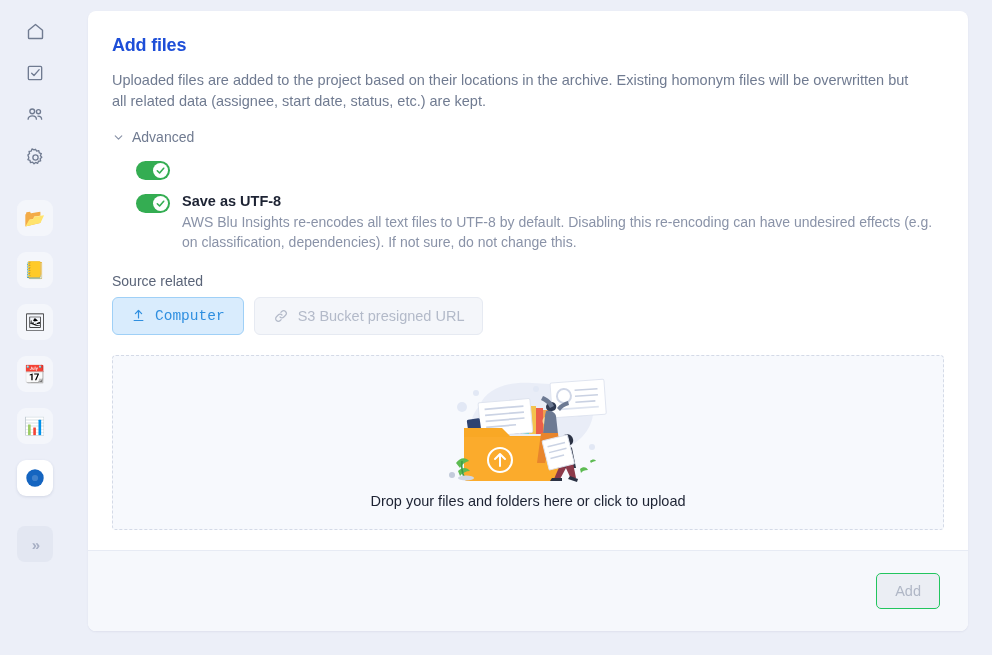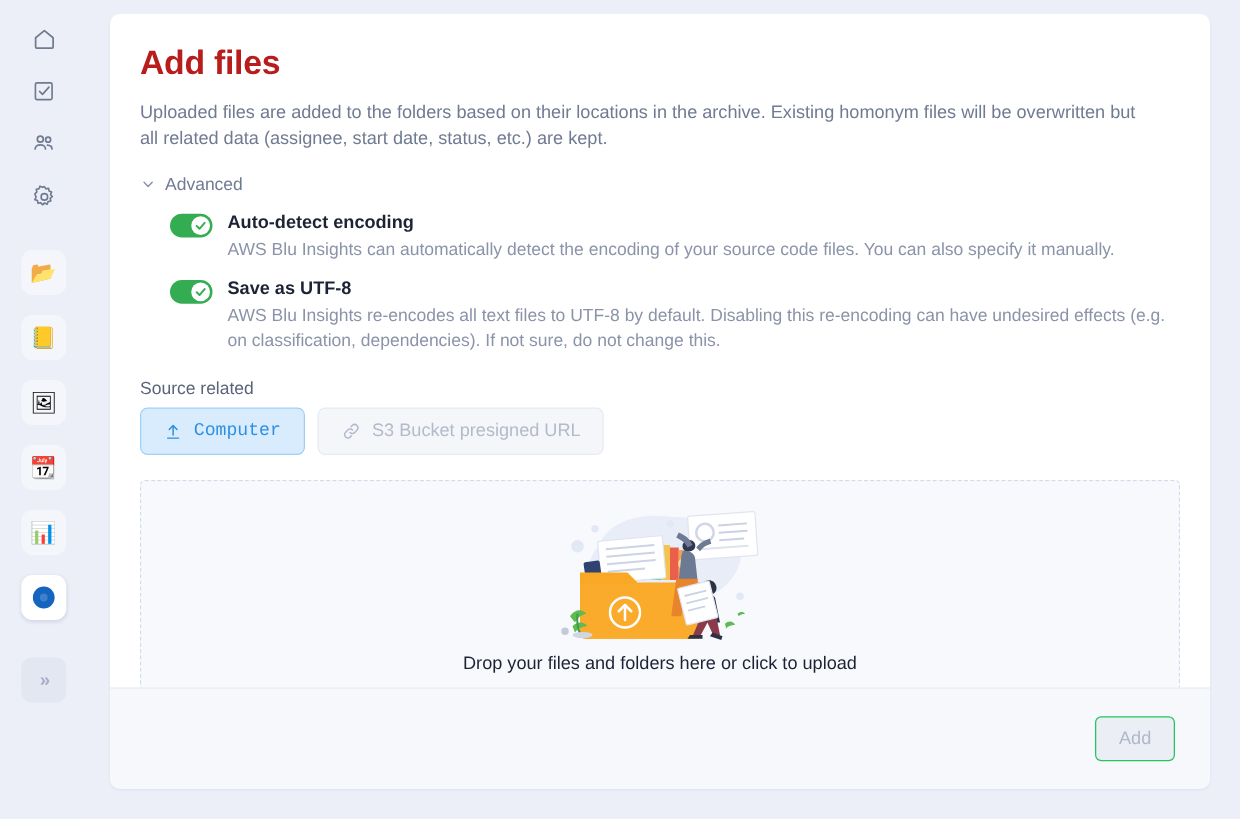--- a/index.html
+++ b/index.html
@@ -53,21 +53,21 @@
     width: 880px; height: 620px;
     background: #ffffff;
     border-radius: 8px;
     box-shadow: 0 1px 2px rgba(60,70,110,.08);
     display: flex; flex-direction: column;
     overflow: hidden;
   }
   #card-body { flex: 1; padding: 24px 24px 0 24px; overflow: hidden; }
 
   #page-title {
-    font-size: 27px; font-weight: bold; color: #b91c1c;
+    font-size: 18px; font-weight: bold; color: #1d4ed8;
     letter-spacing: -0.2px; margin-bottom: 14px;
   }
   #intro {
     font-size: 14.5px; color: #707b91; line-height: 1.42;
     max-width: 812px; margin-bottom: 18px;
   }
 
   
   #advanced-row {
     display: flex; align-items: center; gap: 7px;
@@ -201,42 +201,38 @@
   <div class="app-tile collapse">
     <span>»</span>
   </div>
 </div>
 
 <div id="card">
 
   <div id="card-body">
 
     <h1 id="page-title">Add files</h1>
-    <p id="intro">Uploaded files are added to the folders based on their locations in the archive. Existing homonym files will be overwritten but all related data (assignee, start date, status, etc.) are kept.</p>
+    <p id="intro">Uploaded files are added to the project based on their locations in the archive. Existing homonym files will be overwritten but all related data (assignee, start date, status, etc.) are kept.</p>
 
     <div id="advanced-row">
       <span class="chev">
         <svg width="13" height="13" viewBox="0 0 24 24" fill="none" stroke="#8a93a8" stroke-width="2.2" stroke-linecap="round" stroke-linejoin="round">
           <path d="M6 9l6 6 6-6"></path>
         </svg>
       </span>
       <span>Advanced</span>
     </div>
 
     <div class="opt-row">
       <div class="toggle">
         <span class="knob">
           <svg width="11" height="11" viewBox="0 0 24 24" fill="none" stroke="#34ad52" stroke-width="3.4" stroke-linecap="round" stroke-linejoin="round">
             <path d="M5 12.5l5 5L19 7"></path>
           </svg>
         </span>
-      </div>
-      <div class="opt-text">
-        <div class="opt-title">Auto-detect encoding</div>
-        <div class="opt-desc">AWS Blu Insights can automatically detect the encoding of your source code files. You can also specify it manually.</div>
       </div>
     </div>
 
     <div class="opt-row">
       <div class="toggle">
         <span class="knob">
           <svg width="11" height="11" viewBox="0 0 24 24" fill="none" stroke="#34ad52" stroke-width="3.4" stroke-linecap="round" stroke-linejoin="round">
             <path d="M5 12.5l5 5L19 7"></path>
           </svg>
         </span>

